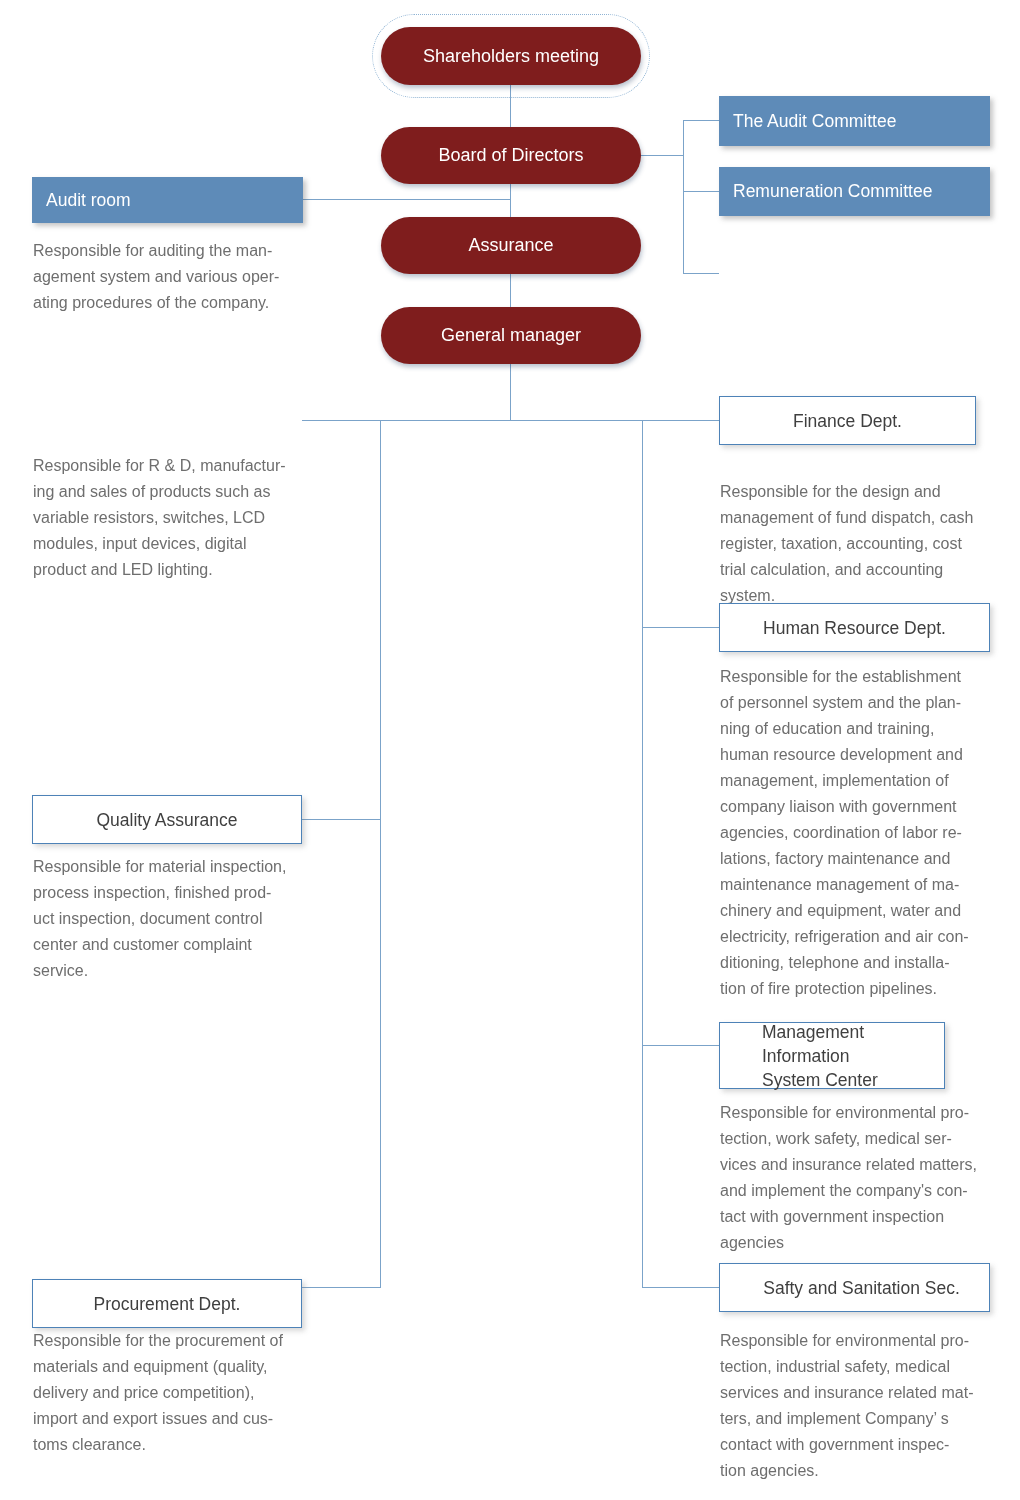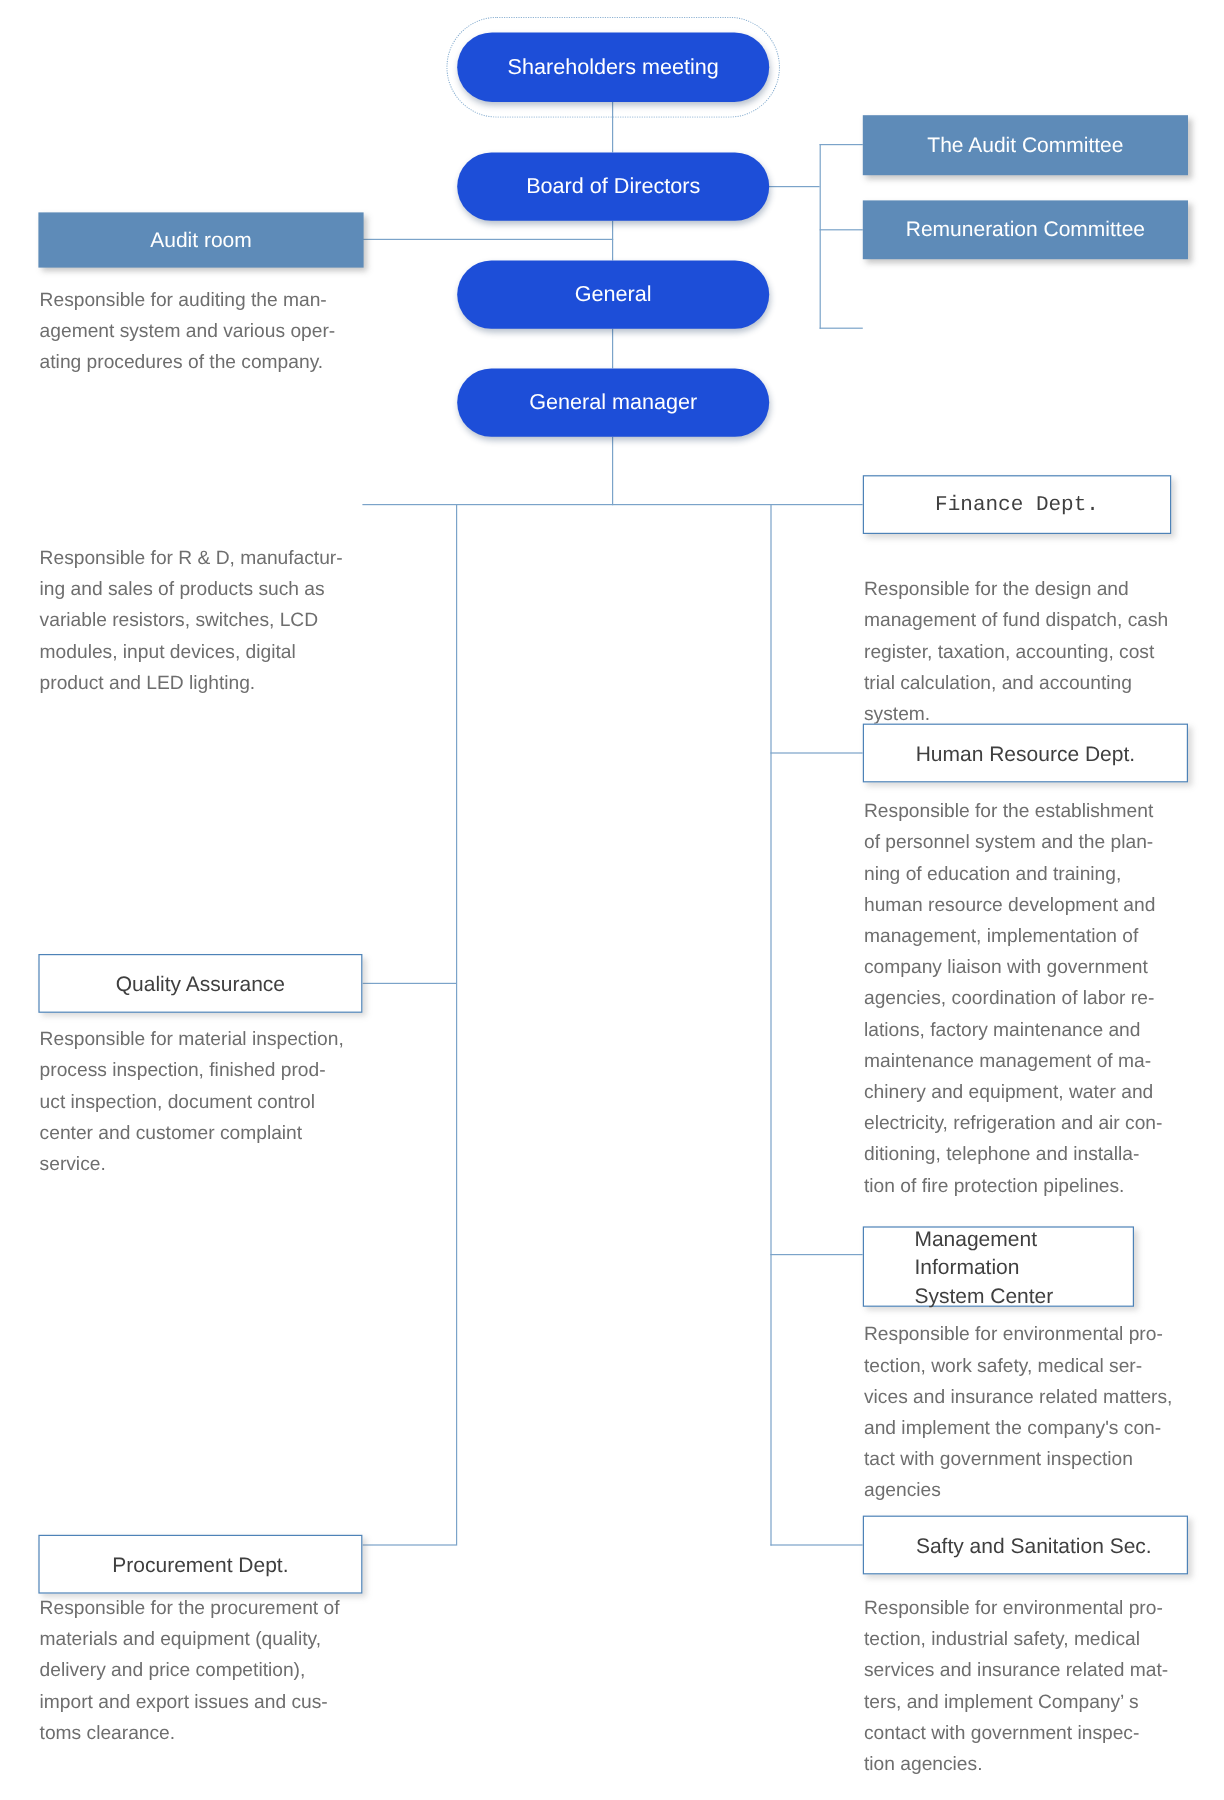--- a/index.html
+++ b/index.html
@@ -3,27 +3,27 @@
 <meta charset="utf-8">
 <style>
   html,body{margin:0;padding:0;background:#ffffff;}
   .canvas{
     position:relative;width:1020px;height:1500px;background:#ffffff;overflow:hidden;
     font-family:"Liberation Sans","DejaVu Sans",sans-serif;
   }
   .abs{position:absolute;box-sizing:border-box;}
   .line{position:absolute;background:#7ba3c9;}
   .pill{
-    background:#1d4ed8;color:#ffffff;border-radius:30px;
+    background:#7f1d1d;color:#ffffff;border-radius:30px;
     display:flex;align-items:center;justify-content:center;
     font-size:18px;box-shadow:1px 3px 5px rgba(20,50,90,0.30);
   }
   .steel{
     background:#5e8bb8;color:#ffffff;
-    display:flex;align-items:center;justify-content:center;text-align:center;
+    display:flex;align-items:center;text-align:center;
     font-size:17.5px;line-height:25px;box-shadow:3px 3px 5px rgba(90,90,90,0.35);
     padding:4px 14px;
   }
   .dept{
     background:#ffffff;border:1.5px solid #4d82b7;color:#3f3f3f;
     display:flex;align-items:center;justify-content:center;text-align:center;
     font-size:17.5px;line-height:24px;box-shadow:3px 3px 5px rgba(120,120,120,0.28);
     padding:2px 10px;
   }
   .dept.left-text{justify-content:flex-start;text-align:left;padding-left:42px;white-space:pre-line;}
@@ -64,21 +64,21 @@
   <div class="dotted" style="left:372px;top:14px;width:278px;height:84px;"></div>
   <div class="pill abs" style="left:381px;top:27px;width:260px;height:58px;">
     <span>Shareholders meeting</span>
   </div>
 
   <div class="pill abs" style="left:381px;top:127px;width:260px;height:57px;">
     <span>Board of Directors</span>
   </div>
 
   <div class="pill abs" style="left:381px;top:217px;width:260px;height:57px;">
-    <span>General</span>
+    <span>Assurance</span>
   </div>
 
   <div class="pill abs" style="left:381px;top:307px;width:260px;height:57px;">
     <span>General manager</span>
   </div>
 
   <div class="steel abs" style="left:719px;top:96px;width:271px;height:50px;">
     <span>The Audit Committee</span>
   </div>
   <div class="steel abs" style="left:719px;top:167px;width:271px;height:49px;">
@@ -109,21 +109,21 @@
 
   <div class="dept abs" style="left:32px;top:1263px;width:270px;height:49px;margin-top:16px;">
     <span>Procurement Dept.</span>
   </div>
   <div class="desc" style="left:33px;top:1328px;width:320px;">Responsible for the procurement of
 materials and equipment (quality,
 delivery and price competition),
 import and export issues and cus-
 toms clearance.</div>
 
-  <div class="dept abs" style="left:719px;top:396px;width:257px;height:49px;font-family:Liberation Mono, monospace;">
+  <div class="dept abs" style="left:719px;top:396px;width:257px;height:49px;">
     <span>Finance Dept.</span>
   </div>
   <div class="desc" style="left:720px;top:455px;width:298px;margin-top:24px;">Responsible for the design and
 management of fund dispatch, cash
 register, taxation, accounting, cost
 trial calculation, and accounting
 system.</div>
 
   <div class="dept abs" style="left:719px;top:603px;width:271px;height:49px;">
     <span>Human Resource Dept.</span>

